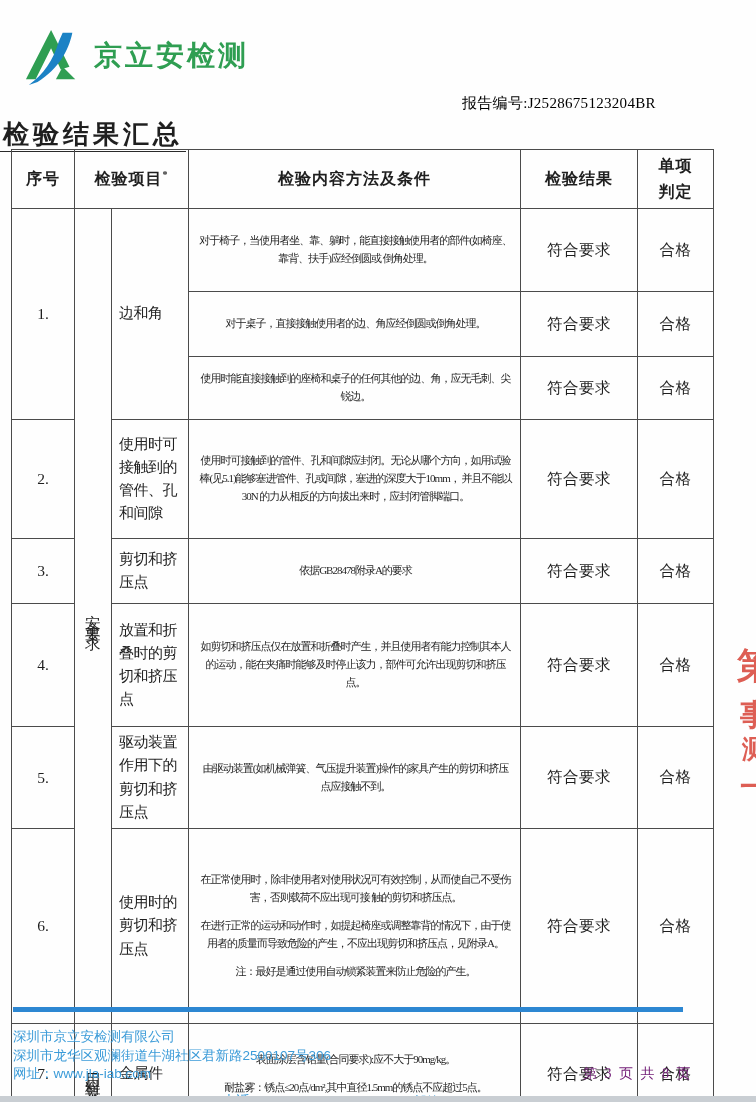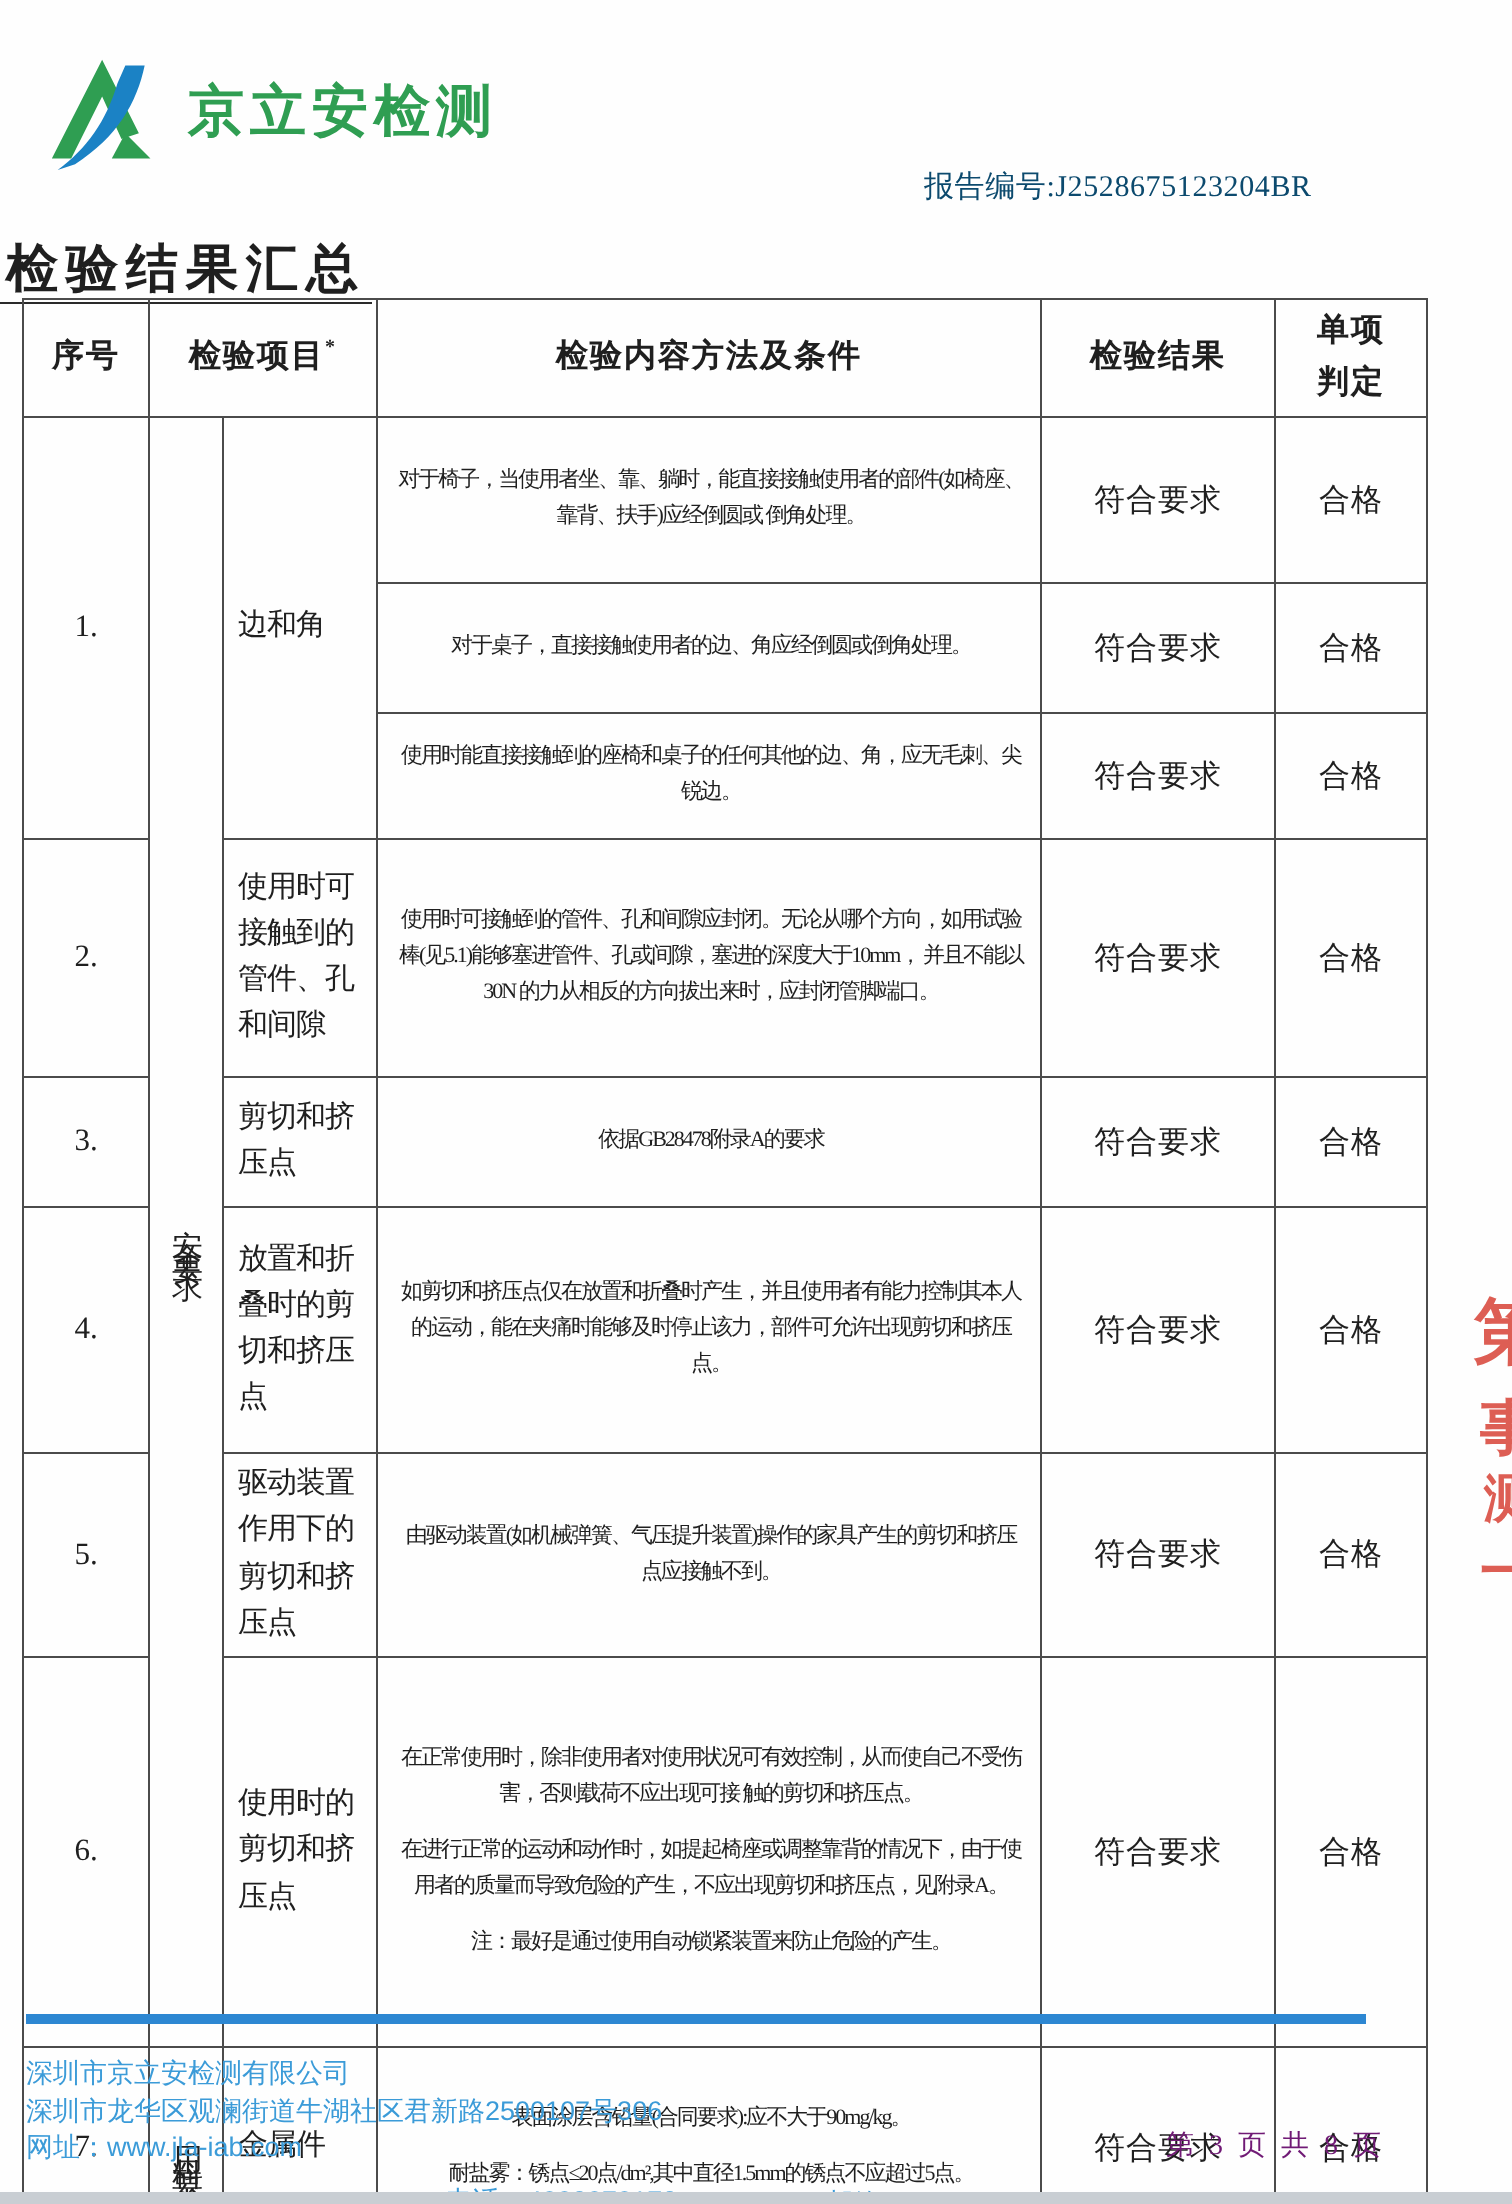--- a/index.html
+++ b/index.html
@@ -5,21 +5,21 @@
   html,body{margin:0;padding:0;}
   body{width:756px;height:1102px;background:#ffffff;font-family:"Liberation Serif","DejaVu Serif",serif;color:#1f1f1f;}
   .page{position:relative;width:756px;height:1102px;background:#fefefe;overflow:hidden;}
 
   
   .logo{position:absolute;top:26px;left:24px;display:flex;align-items:center;gap:12px;}
   .logo svg{width:58px;height:60px;display:block;}
   .logo-text{font-family:"Liberation Sans","DejaVu Sans",sans-serif;font-size:28px;font-weight:bold;color:#2f9e52;letter-spacing:3px;}
 
   
-  .report-no{position:absolute;top:84px;left:462px;font-size:15px;letter-spacing:.3px;color:#0c4a6e;text-align:right;}
+  .report-no{position:absolute;top:94px;left:462px;font-size:15px;letter-spacing:.3px;color:#000000;text-align:right;}
   .title-wrap{position:absolute;top:117px;left:0;width:756px;text-align:left;}
   .title{font-size:26px;font-weight:600;letter-spacing:4px;border-bottom:1.6px solid #2a2a2a;padding:0 3px 2px 3px;}
 
   
   table.report{position:absolute;top:149px;left:11px;width:702px;border-collapse:collapse;table-layout:fixed;}
   table.report td{border:1.6px solid #4b4b4b;vertical-align:middle;overflow:hidden;}
   td.hd{font-size:16px;font-weight:600;text-align:center;letter-spacing:1px;line-height:1.6;}
   td.no{text-align:center;font-size:15.5px;}
   td.group{text-align:center;}
   .vtext{writing-mode:vertical-rl;text-orientation:upright;letter-spacing:7px;font-size:15.5px;margin:0 auto;line-height:1;}

